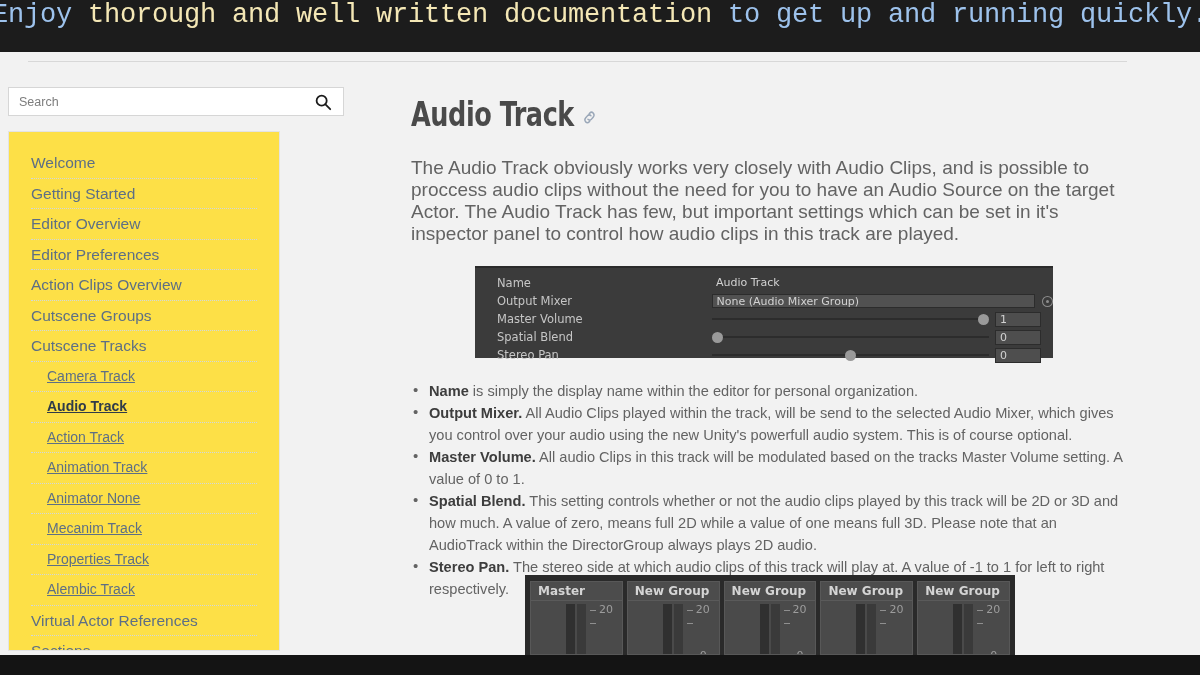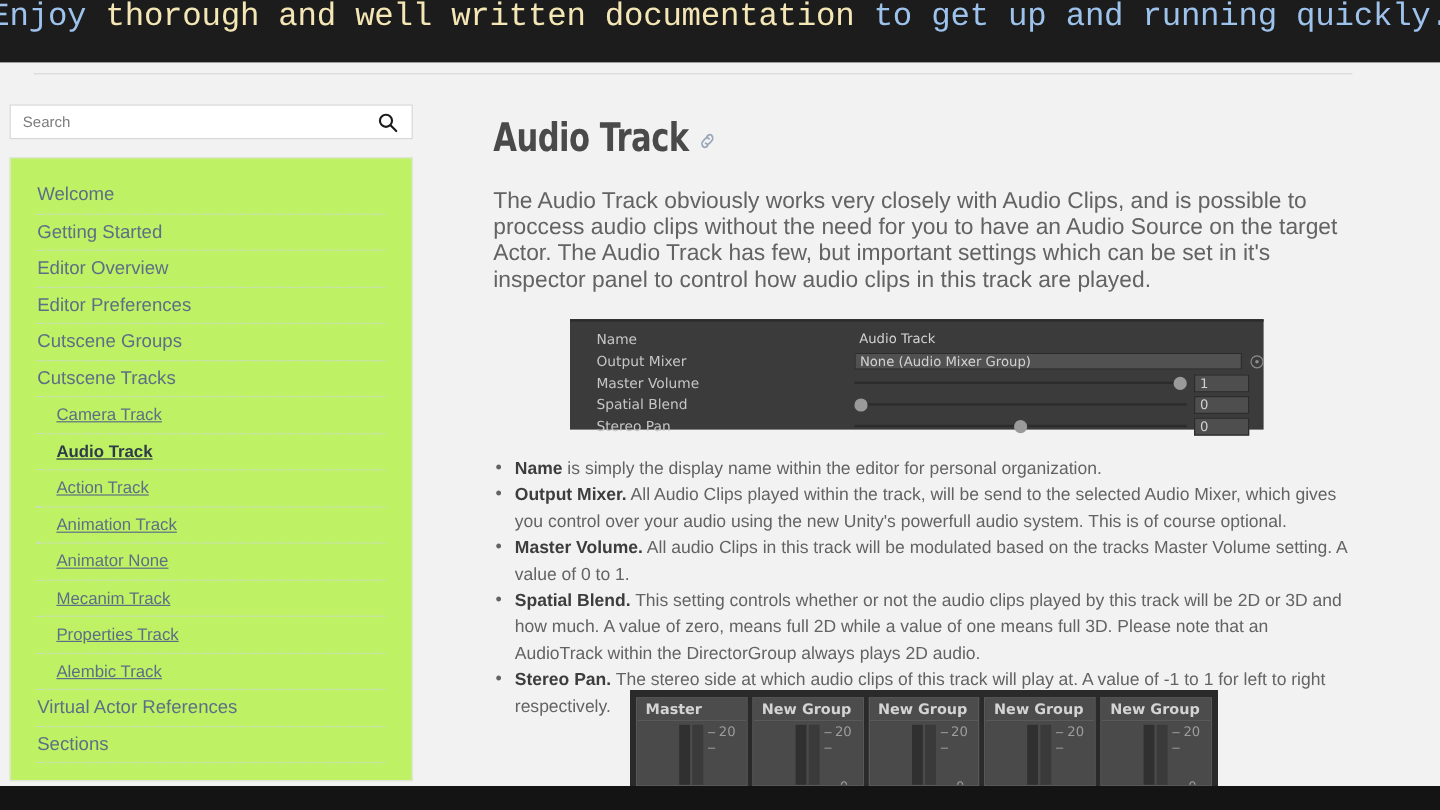--- a/index.html
+++ b/index.html
@@ -54,22 +54,22 @@
   }
   .search-input::placeholder { color: #7d7d7d; opacity: 1; }
   .search-icon {
     position: absolute; right: 11px; top: 5px;
     width: 18px; height: 18px;
     color: #1b1b1b;
   }
 
   .nav-panel {
     position: absolute; left: 0; top: 44px;
-    width: 336px; height: 520px;
-    background: #bef264;
+    width: 272px; height: 520px;
+    background: #fde047;
     border: 1px solid #e3e3e3;
     padding: 16px 22px 0 22px;
     overflow: hidden;
   }
   .nav-item {
     display: block;
     font-size: 15.5px;
     color: #5d6f85;
     line-height: 19px;
     padding: 5px 0 5.5px 0;
@@ -241,20 +241,21 @@
           <line x1="12.7" y1="12.7" x2="18" y2="18" stroke-linecap="round"></line>
       </svg>
     </span>
   </div>
 
   <nav class="nav-panel">
     <a class="nav-item" href="#">Welcome</a>
     <a class="nav-item" href="#">Getting Started</a>
     <a class="nav-item" href="#">Editor Overview</a>
     <a class="nav-item" href="#">Editor Preferences</a>
+    <a class="nav-item" href="#">Action Clips Overview</a>
     <a class="nav-item" href="#">Cutscene Groups</a>
     <a class="nav-item" href="#">Cutscene Tracks</a>
     <a class="nav-item sub" href="#">Camera Track</a>
     <a class="nav-item sub active" href="#">Audio Track</a>
     <a class="nav-item sub" href="#">Action Track</a>
     <a class="nav-item sub" href="#">Animation Track</a>
     <a class="nav-item sub" href="#">Animator None</a>
     <a class="nav-item sub" href="#">Mecanim Track</a>
     <a class="nav-item sub" href="#">Properties Track</a>
     <a class="nav-item sub" href="#">Alembic Track</a>

